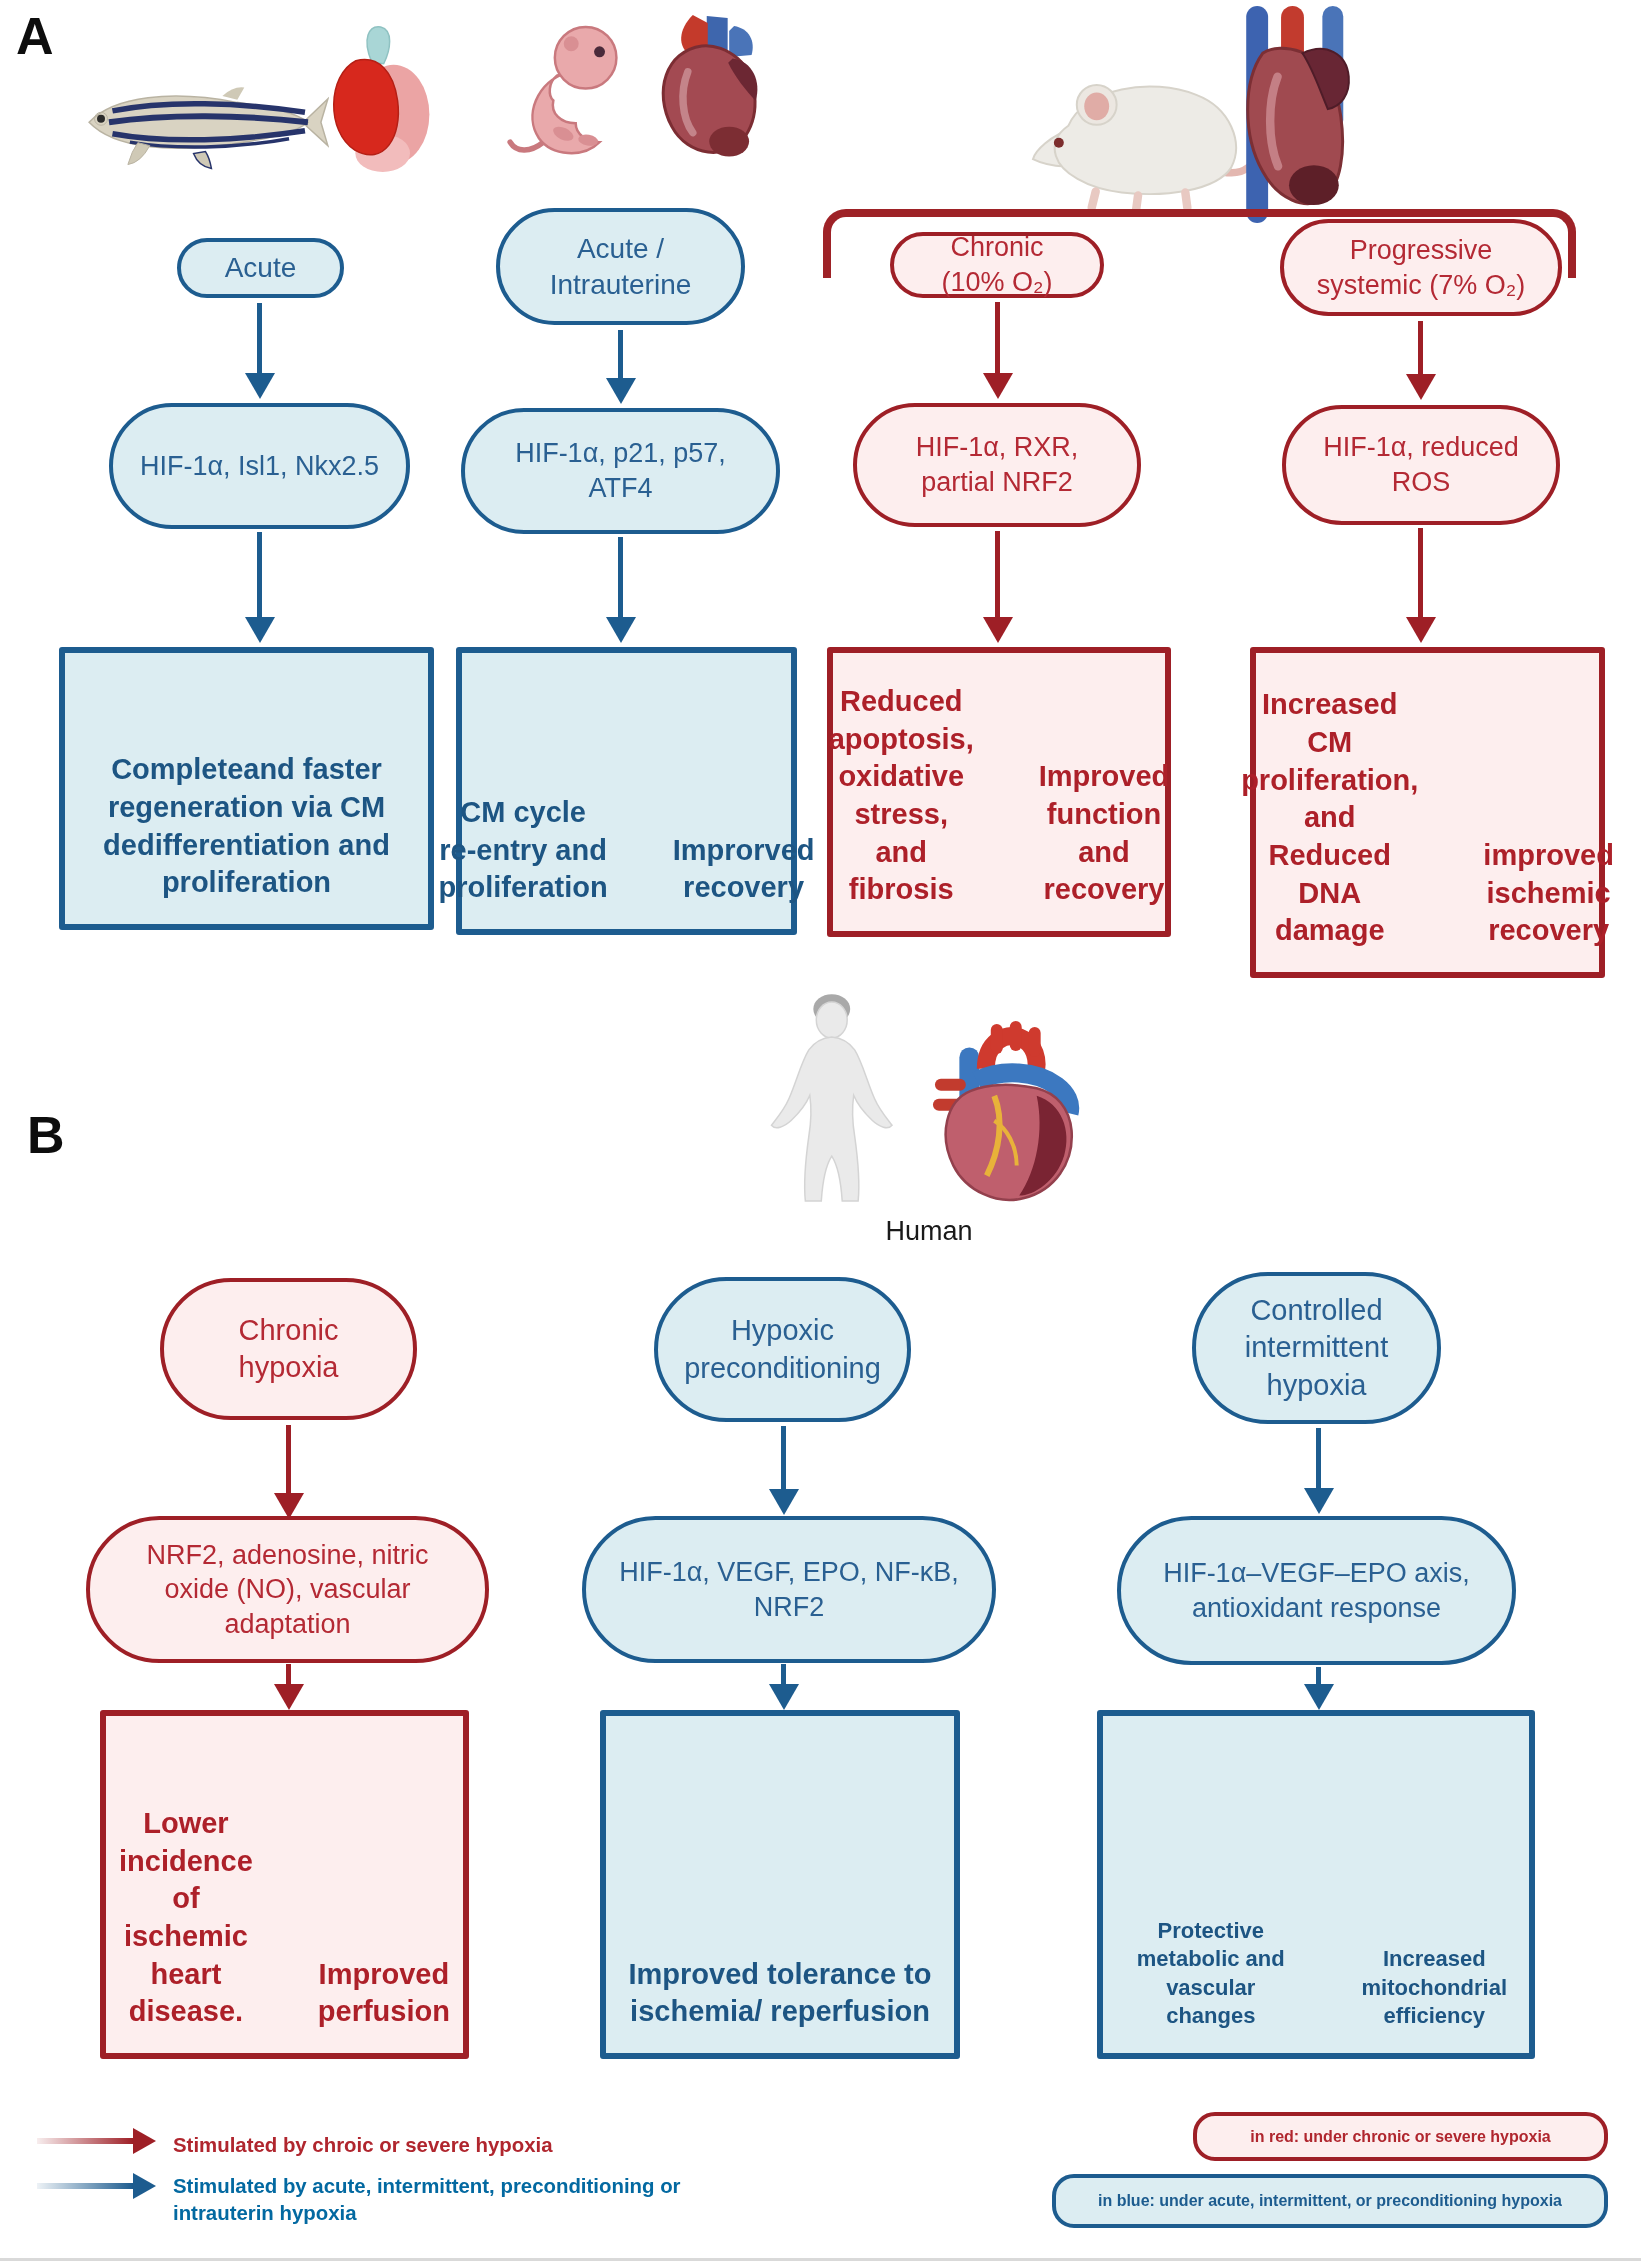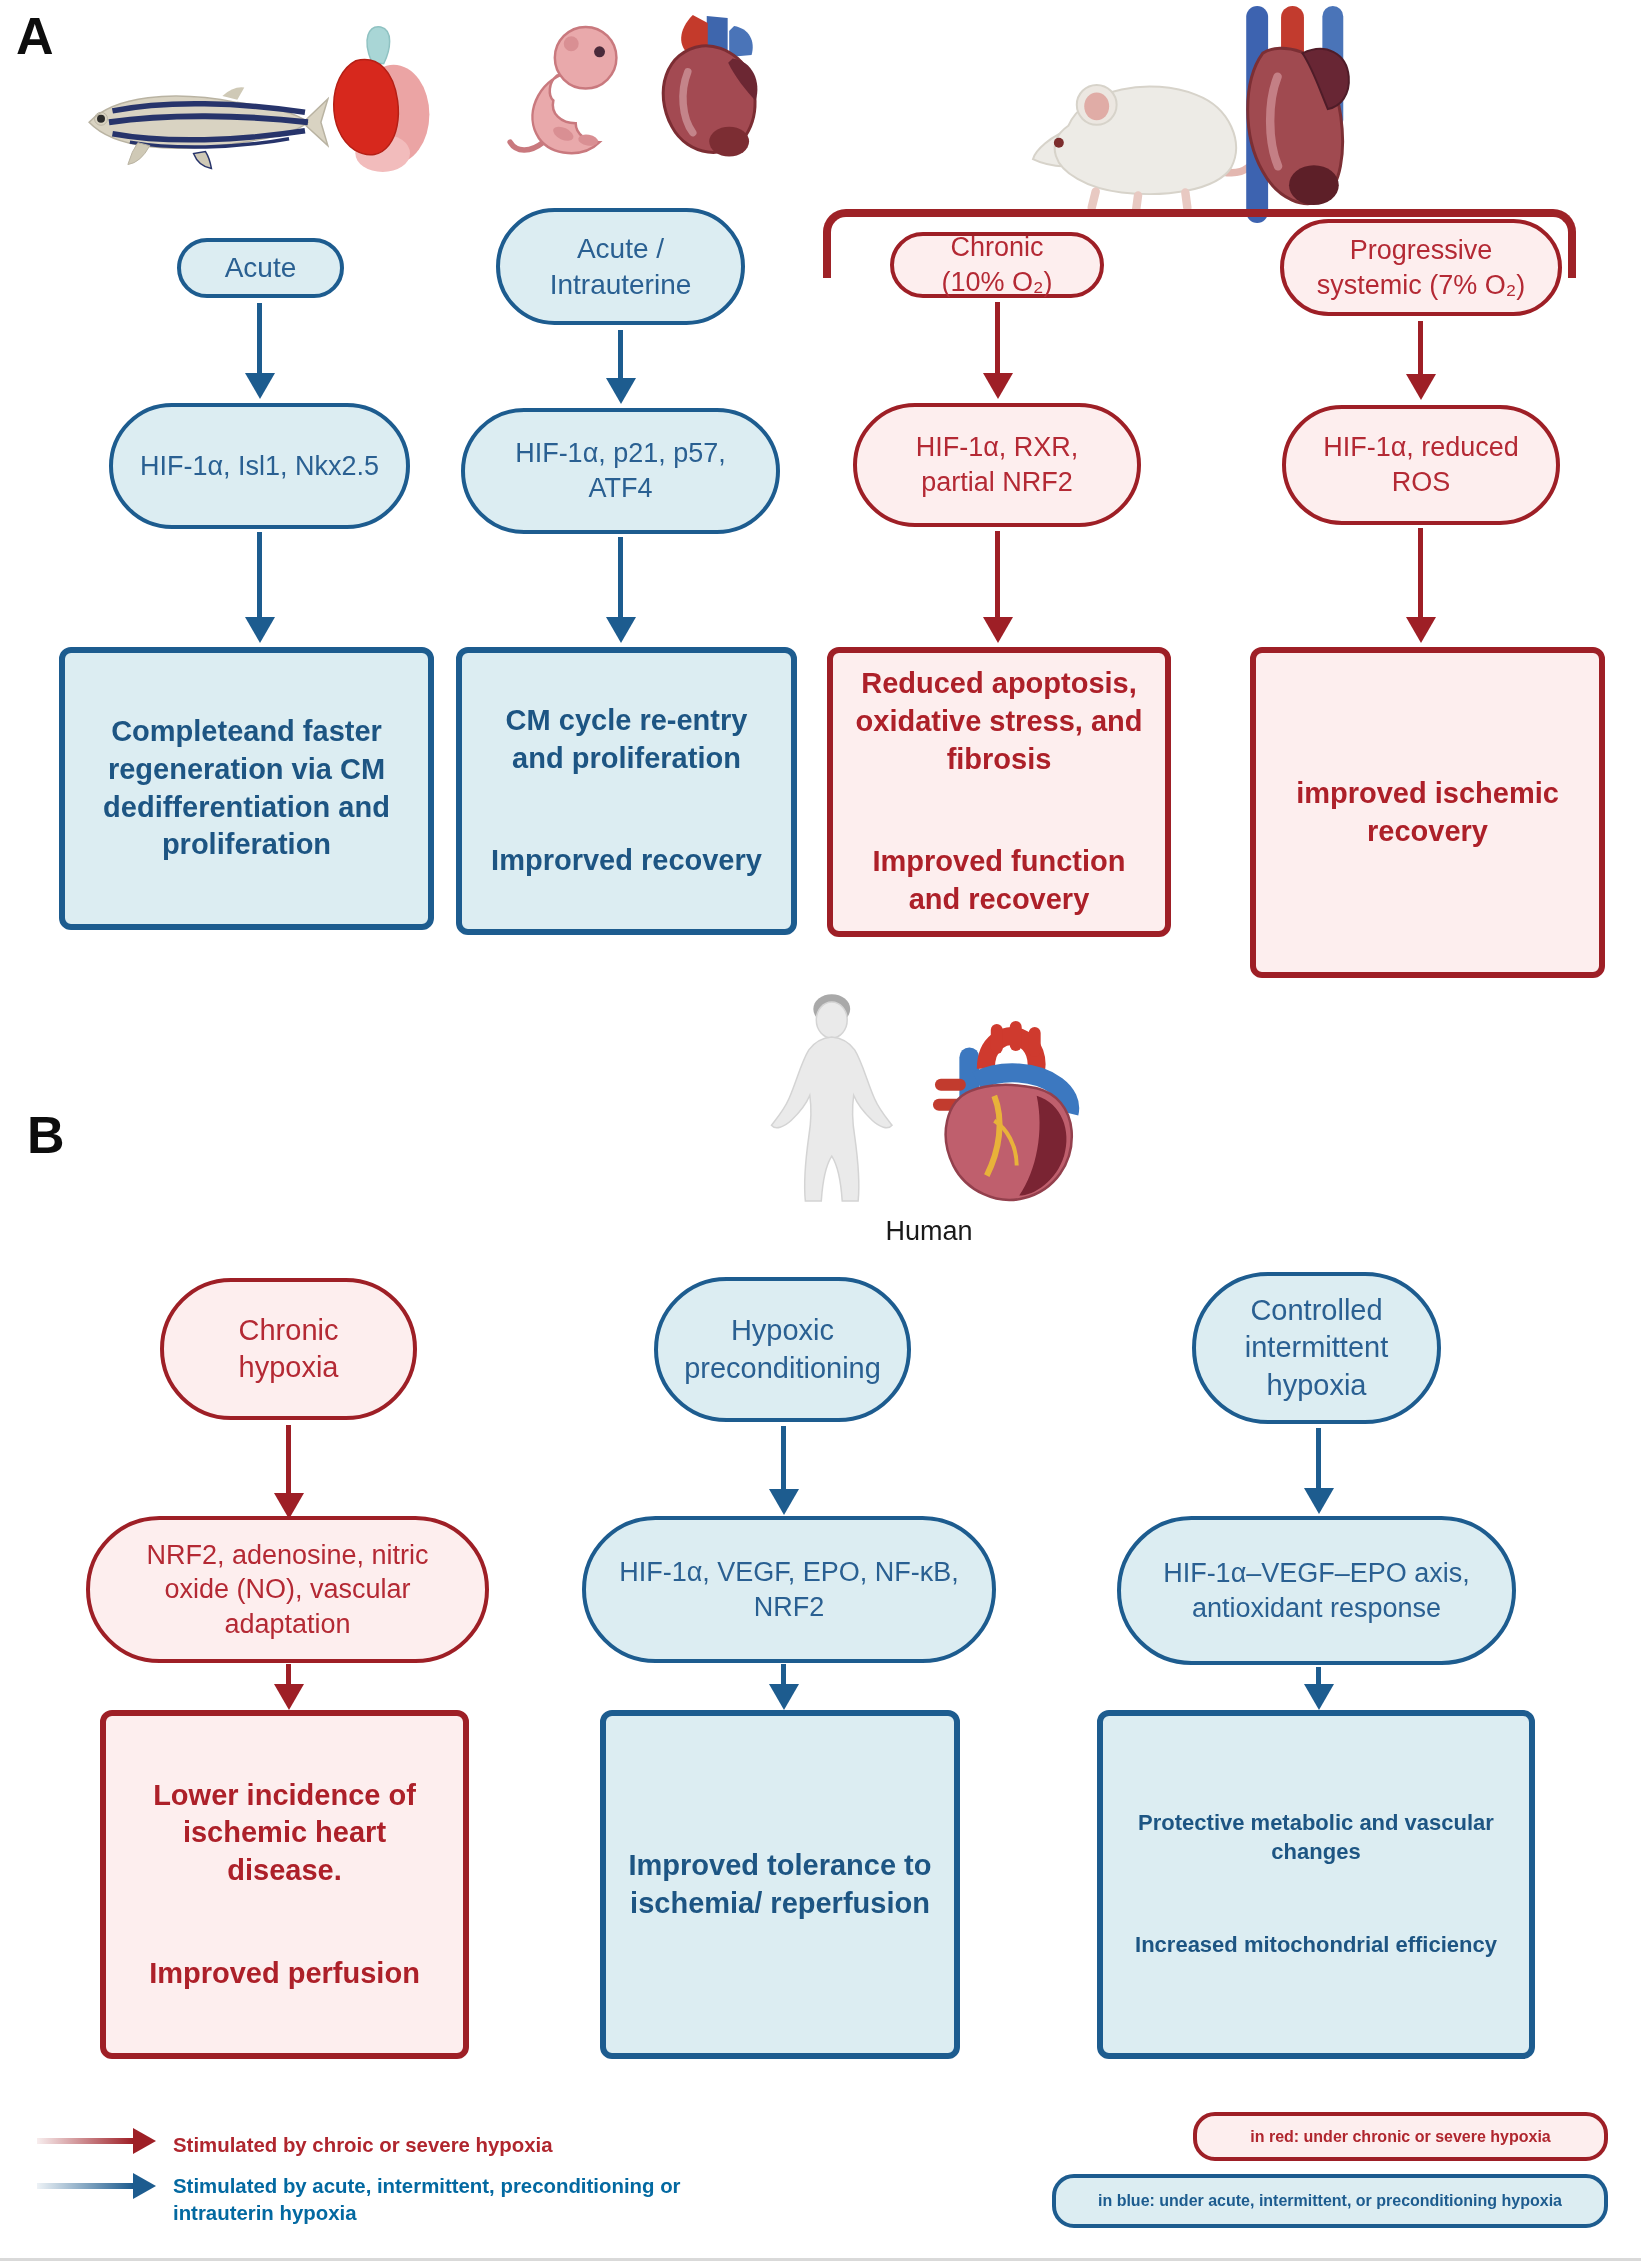--- a/index.html
+++ b/index.html
@@ -14,23 +14,23 @@
     position:absolute;font-size:52px;font-weight:bold;color:#0d0d0d;line-height:1;
   }
   .pill{
     position:absolute;display:flex;align-items:center;justify-content:center;
     text-align:center;box-sizing:border-box;border-radius:498px;
     padding:8px 22px;line-height:1.28;
   }
   .pill.blue{background:#dcedf2;border:4.5px solid #1d5c8f;color:#2a6092;}
   .pill.red{background:#fdeeee;border:4.5px solid #9e1f26;color:#b42934;}
   .box{
-    position:absolute;display:flex;flex-direction:column;align-items:center;justify-content:center;
+    position:absolute;display:flex;align-items:flex-end;justify-content:center;
     gap:65px;text-align:center;font-weight:bold;box-sizing:border-box;
-    border-radius:12px;padding:22px;line-height:1.3;
+    border-radius:3px;padding:22px;line-height:1.3;
   }
   .box.blue{background:#dcedf2;border:6.5px solid #1d5c8f;color:#1d5583;}
   .box.red{background:#fdeeee;border:6.5px solid #9e1f26;color:#ad2029;}
   .box p{margin:0;}
   .box p:empty{display:none;}
   .varrow{position:absolute;display:flex;flex-direction:column;align-items:center;width:31px;}
   .varrow .stem{width:5.5px;flex:1 1 auto;}
   .varrow .head{width:0;height:0;border-left:15.4px solid transparent;border-right:15.4px solid transparent;border-top:26px solid;}
   .varrow.blue .stem{background:#1d5c8f;}
   .varrow.blue .head{border-top-color:#1d5c8f;}
@@ -177,20 +177,21 @@
 <div class="varrow red" style="left:1405px;top:321px;height:79px">
     <div class="stem"></div>
     <div class="head"></div>
   </div>
 <div class="pill red" style="left:1282px;top:405px;width:278px;height:120px;font-size:27px">HIF-1α, reduced ROS</div>
 <div class="varrow red" style="left:1405px;top:528px;height:115px">
     <div class="stem"></div>
     <div class="head"></div>
   </div>
 <div class="box red" style="left:1250px;top:647px;width:355px;height:331px;font-size:29px">
+  <p>Increased CM proliferation, and Reduced DNA damage</p>
   <p>improved ischemic recovery</p>
 </div>
 
 <div class="panel-label" style="left:27px;top:1109px">B</div>
 
 <svg class="abs" style="left:761px;top:991px" width="142" height="222" viewBox="0 0 285 445">
   <ellipse cx="142" cy="36" rx="37" ry="30" fill="#a9a9a9"></ellipse>
   <ellipse cx="142" cy="58" rx="31" ry="36" fill="#eaeaea" stroke="#d4d4d4" stroke-width="3"></ellipse>
   <path d="M142,92 C120,94 106,104 96,118 C81,142 71,182 56,216 C46,239 31,256 21,269 C29,279 46,273 61,259 C76,245 91,226 98,209 C101,231 101,261 96,291 C89,341 86,391 89,421 L121,421 C123,391 129,351 142,331 C155,351 161,391 163,421 L195,421 C198,391 195,341 188,291 C183,261 183,231 186,209 C193,226 208,245 223,259 C238,273 255,279 263,269 C253,256 238,239 228,216 C213,182 203,142 188,118 C178,104 164,94 142,92 Z" fill="#eaeaea" stroke="#d4d4d4" stroke-width="3"></path>
 </svg>

